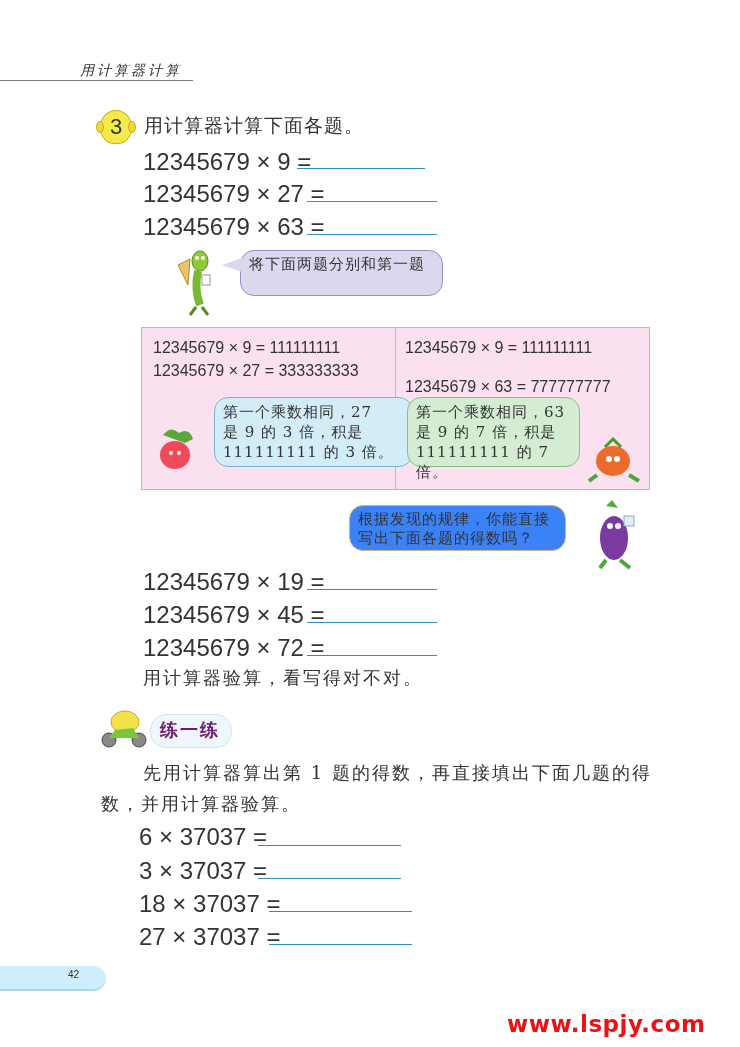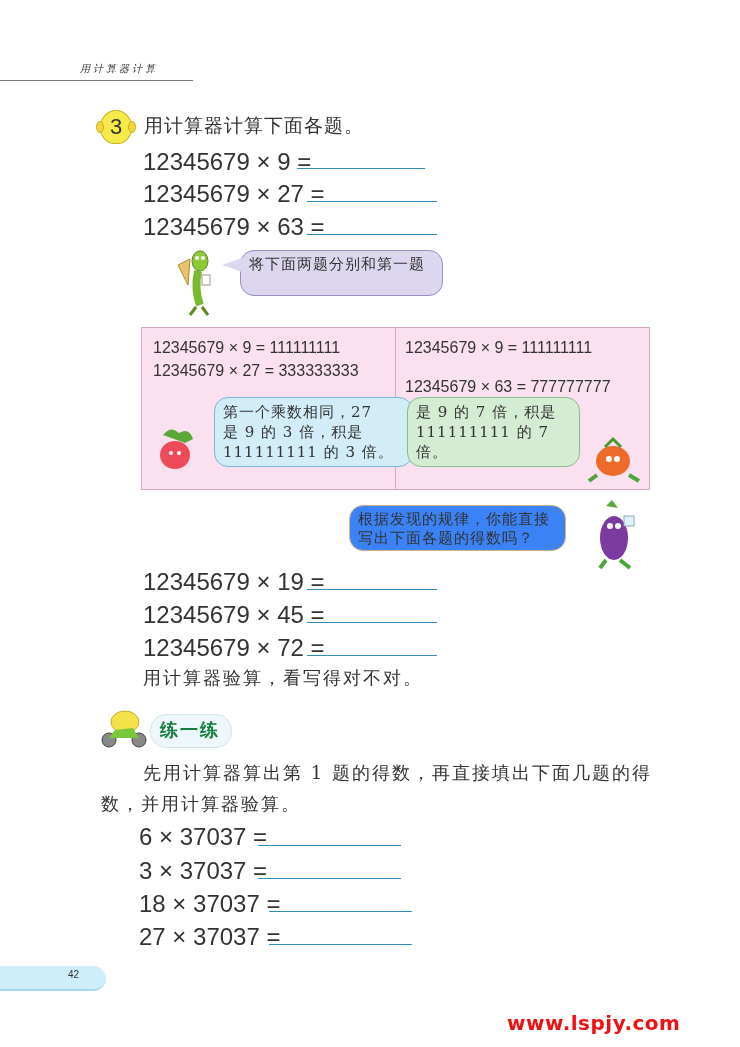--- a/index.html
+++ b/index.html
@@ -4,21 +4,21 @@
 <style>
   html, body { margin: 0; padding: 0; }
   body {
     width: 740px; height: 1047px; position: relative; overflow: hidden;
     background: #ffffff; color: #333;
     font-family: "DejaVu Serif", "Liberation Serif", serif;
   }
   .abs { position: absolute; }
 
   
-  .hdr-title { left: 80px; top: 62px; font-size: 10px; letter-spacing: 3px; color: #333; font-style: italic; }
+  .hdr-title { left: 80px; top: 62px; font-size: 14px; letter-spacing: 3px; color: #333; font-style: italic; }
   .hdr-line { left: 0; top: 80px; width: 193px; height: 1px; background: #7a7a7a; }
 
   
   .badge { left: 100px; top: 110px; width: 30px; height: 32px; border-radius: 50% 50% 46% 46%;
     background: #f6e94a; border: 1px solid #c9b21f; text-align: center;
     font-family: "Liberation Sans", sans-serif; font-size: 22px; line-height: 32px; color: #333; }
   .badge::before, .badge::after { content: ""; position: absolute; top: 10px; width: 6px; height: 10px; background: #f2d53a; border-radius: 50%; border: 1px solid #c9b21f; }
   .badge::before { left: -5px; } .badge::after { right: -5px; }
   .q-title { left: 144px; top: 113px; font-size: 19px; color: #333; letter-spacing: 1px; }
 
@@ -30,27 +30,27 @@
   .b-purple { background: #dcd6ee; border: 1px solid #9a8ec4; }
   .b-blue { background: #d2ecf8; border: 1px solid #7ab5d4; }
   .b-green { background: #d3ecd2; border: 1px solid #86be86; }
   .b-yellow { background: #3b82f6; border: 1px solid #d4b679; }
 
   .pink-box { left: 141px; top: 327px; width: 509px; height: 163px; background: #fbe0ef; border: 1px solid #d9a8c6; box-sizing: border-box; }
   .pink-div { left: 395px; top: 327px; width: 1px; height: 163px; background: #d9a8c6; }
   .pb-eq { font-family: "Liberation Sans", sans-serif; font-size: 16px; color: #333; }
 
   .practice-cloud { left: 150px; top: 714px; width: 80px; height: 32px; background: #eef7fb; border-radius: 16px; border: 1px solid #cfe5ef; }
-  .practice-label { left: 160px; top: 718px; font-size: 18px; color: #15803d; font-weight: bold; letter-spacing: 2px; font-family: "DejaVu Sans", sans-serif; }
+  .practice-label { left: 160px; top: 718px; font-size: 18px; color: #701a75; font-weight: bold; letter-spacing: 2px; font-family: "DejaVu Sans", sans-serif; }
 
   .body-text { font-size: 18px; color: #333; letter-spacing: 2px; }
 
   .page-tab { left: 0; top: 966px; width: 106px; height: 25px; background: #cfeefb; border-radius: 0 13px 13px 0; border-bottom: 2px solid #a8d8ee; box-sizing: border-box; }
   .page-num { left: 68px; top: 969px; font-family: Liberation Sans, sans-serif; font-size: 10px; color: #333; }
-  .watermark { left: 507px; top: 1011px; font-family: "DejaVu Sans", sans-serif; font-weight: bold; font-size: 20px; color: #ee1111; letter-spacing: 0.5px; }
+  .watermark { left: 507px; top: 1011px; font-family: "DejaVu Sans", sans-serif; font-weight: bold; font-size: 23px; color: #ee1111; letter-spacing: 0.5px; }
 </style>
 </head>
 <body>
 
 <div class="abs hdr-title">用计算器计算</div>
 <div class="abs hdr-line"></div>
 
 <div class="abs badge">3</div>
 <div class="abs q-title">用计算器计算下面各题。</div>
 
@@ -93,20 +93,21 @@
 </div>
 <div class="abs bubble b-blue" style="left:214px;top:397px;width:199px;height:70px;">
   <div style="line-height:20px;">第一个乘数相同，27</div>
   <div style="line-height:20px;">是 9 的 3 倍，积是</div>
   <div style="line-height:20px;">111111111 的 3 倍。</div>
 </div>
 
 <div class="abs pb-eq" style="left:405px;top:339px;">12345679 × 9 = 111111111</div>
 <div class="abs pb-eq" style="left:405px;top:378px;">12345679 × 63 = 777777777</div>
 <div class="abs bubble b-green" style="left:407px;top:397px;width:173px;height:70px;">
+  <div style="line-height:20px;">第一个乘数相同，63</div>
   <div style="line-height:20px;">是 9 的 7 倍，积是</div>
   <div style="line-height:20px;">111111111 的 7 倍。</div>
 </div>
 <div class="abs" style="left:585px;top:435px;width:60px;height:50px;">
   <svg width="60" height="50" viewBox="0 0 60 50">
     <ellipse cx="28" cy="26" rx="17" ry="15" fill="#ee6a2a"></ellipse>
     <path d="M20 12 L28 4 L36 12" stroke="#4a9a2a" stroke-width="3" fill="none"></path>
     <circle cx="24" cy="24" r="3" fill="#fff"></circle>
       <circle cx="32" cy="24" r="3" fill="#fff"></circle>
     <path d="M12 40 L4 46 M44 40 L54 46" stroke="#4aa83a" stroke-width="4"></path>

